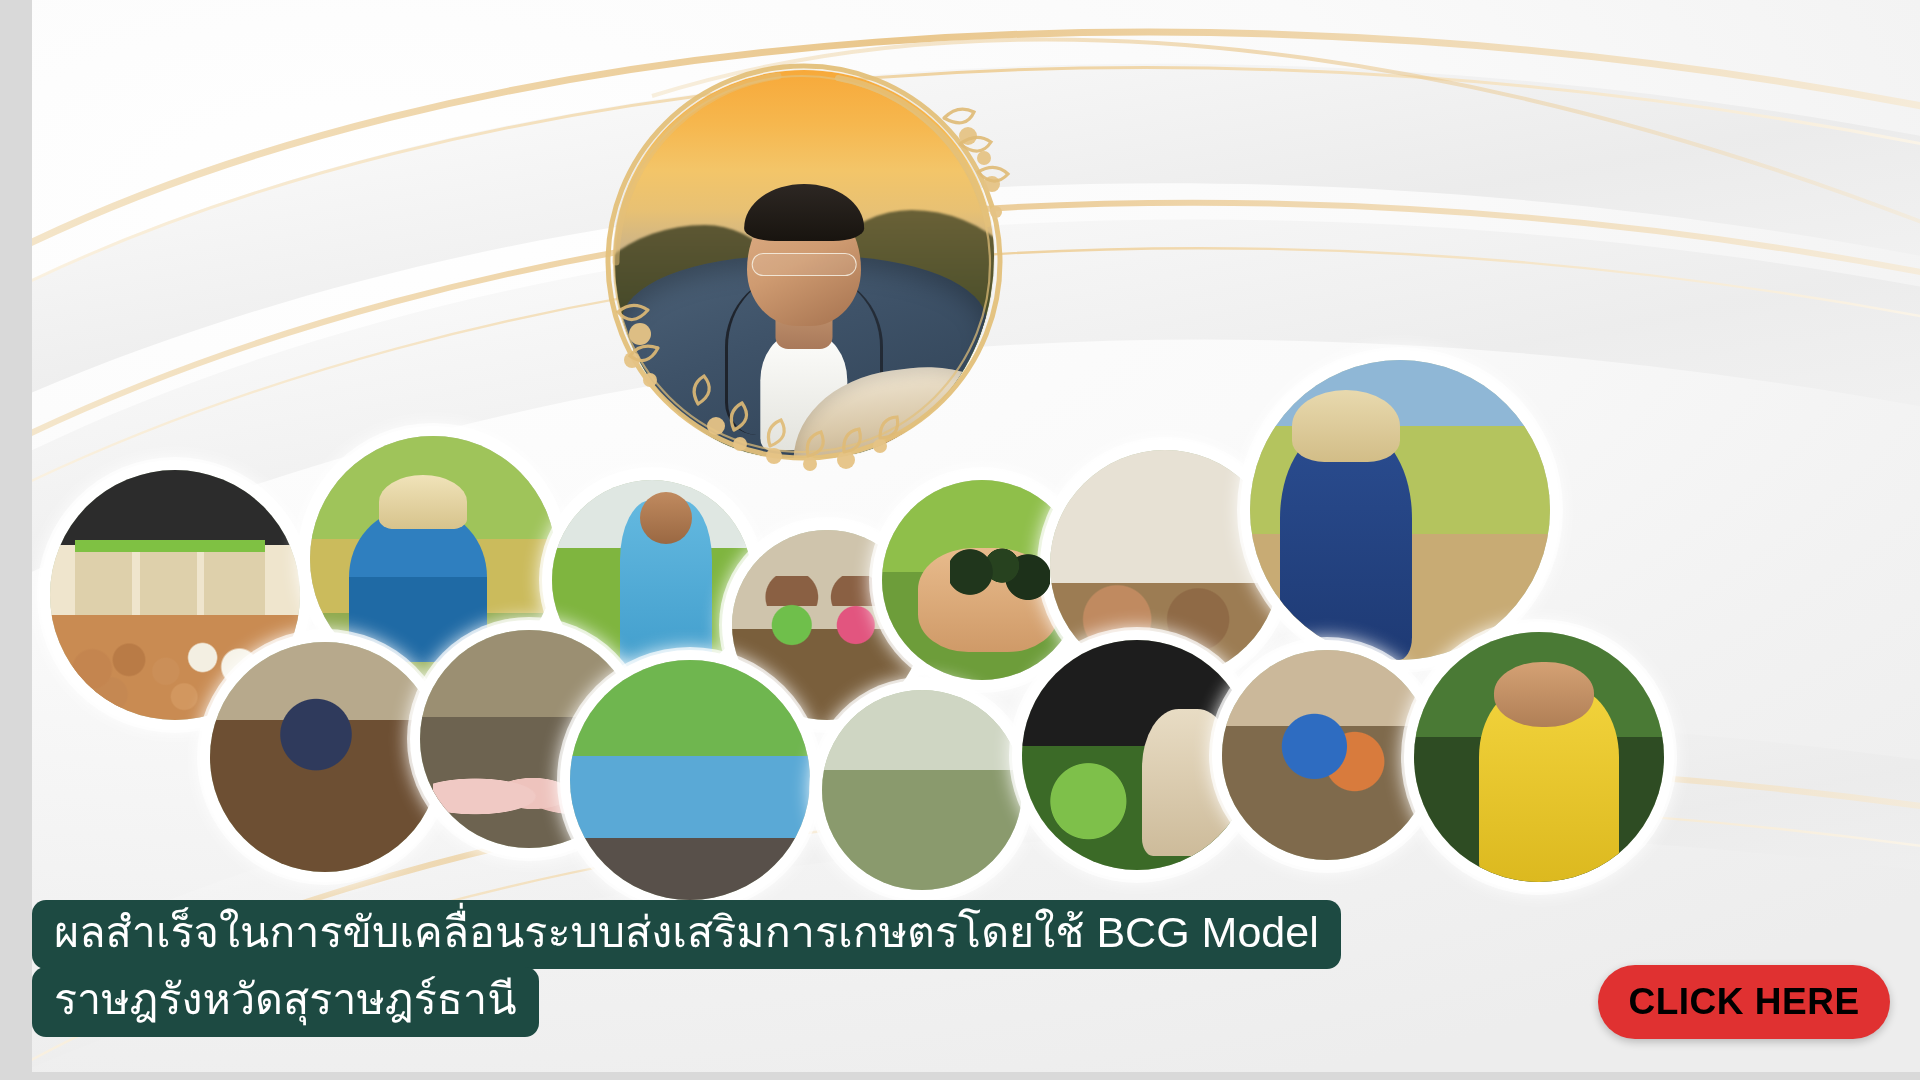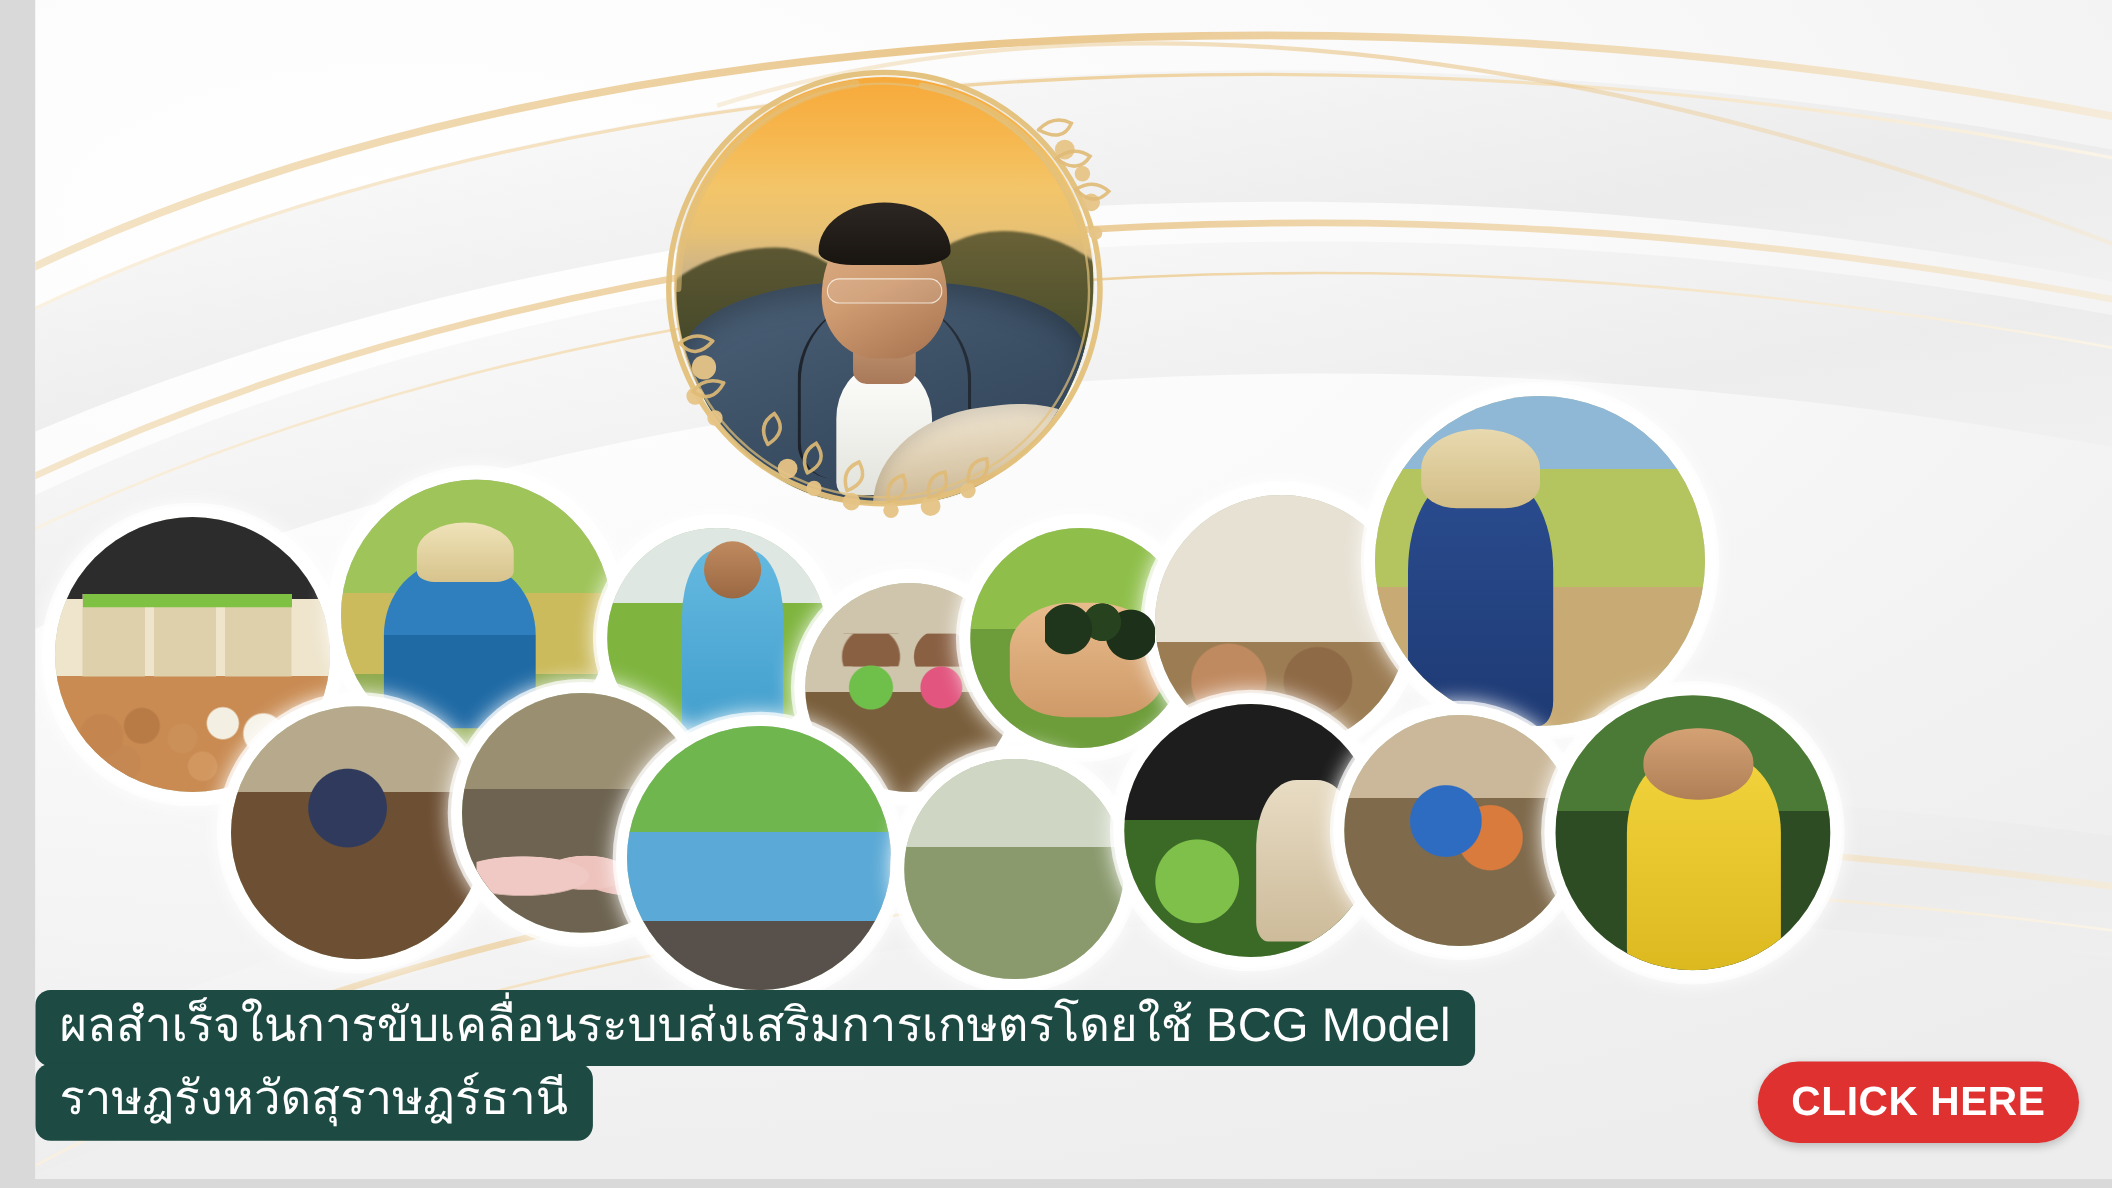--- a/index.html
+++ b/index.html
@@ -326,21 +326,21 @@
   
   .cta {
     position: absolute;
     left: 1566px;
     top: 965px;
     width: 292px;
     height: 74px;
     background: #e03131;
     border: none;
     border-radius: 40px;
-    color: #ffffff;
+    color: #000000;
     font-size: 37px;
     font-weight: bold;
     letter-spacing: .5px;
     cursor: pointer;
     box-shadow: 0 3px 9px rgba(0,0,0,.22);
   }
 
   
   .edge-left  { position:absolute; left:0; top:0; width:32px; height:1080px; background:#d9d9d9; }
   .edge-bottom{ position:absolute; left:0; bottom:0; width:1920px; height:8px; background:#d9d9d9; }

